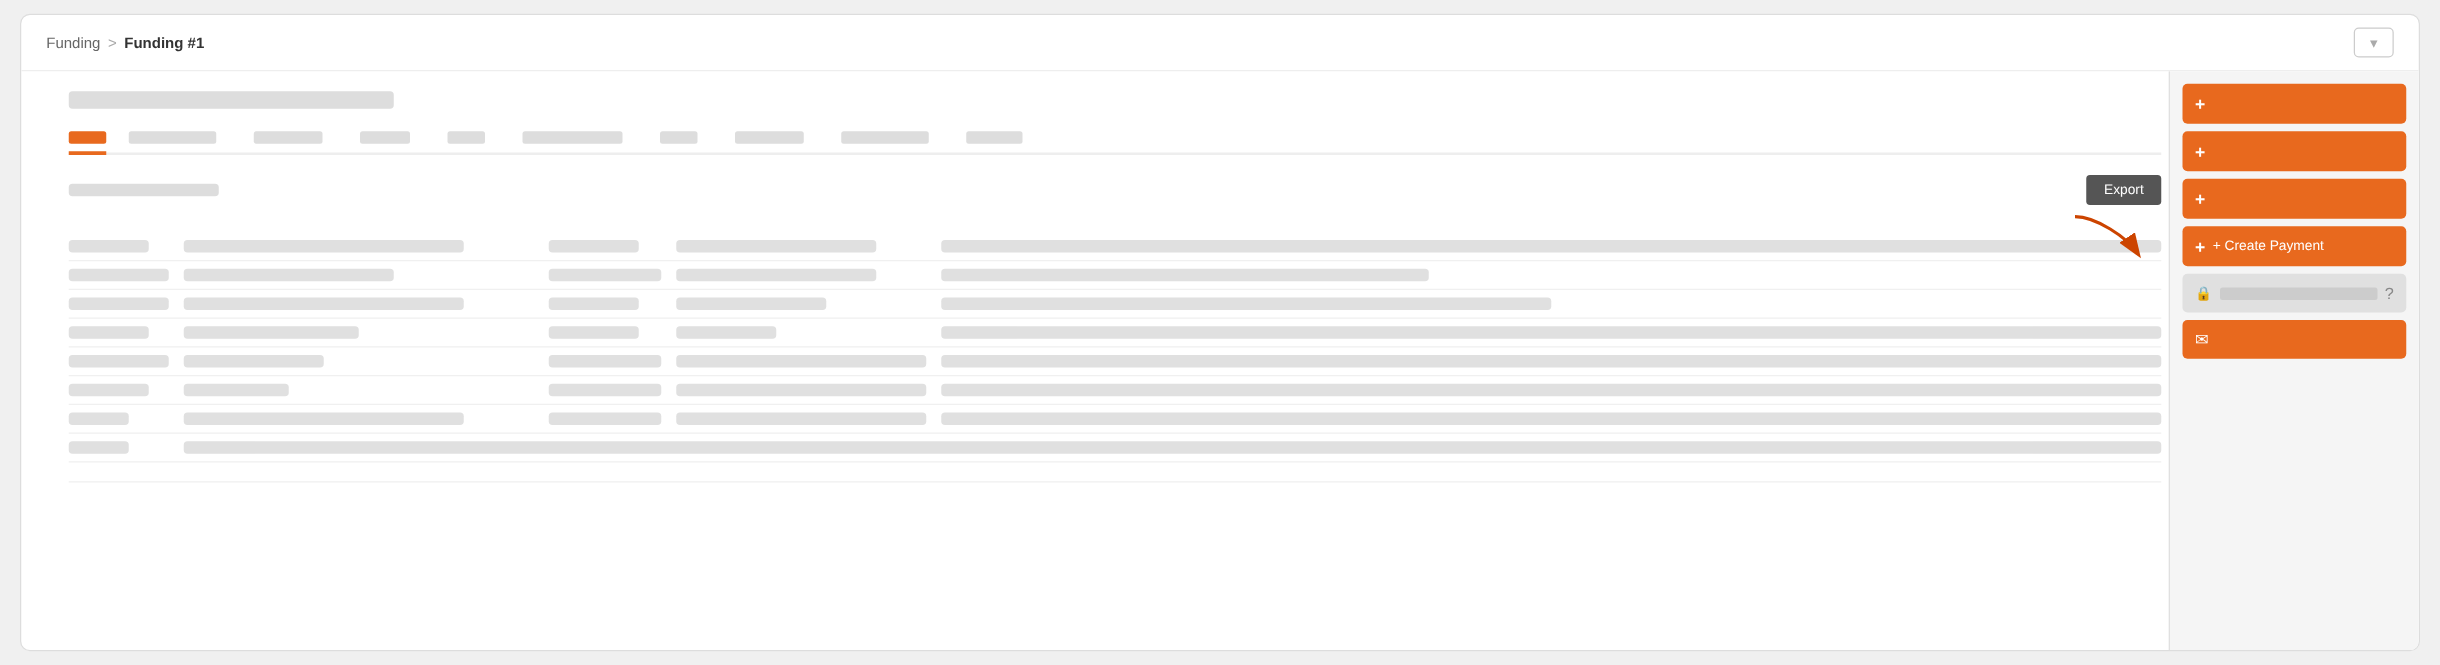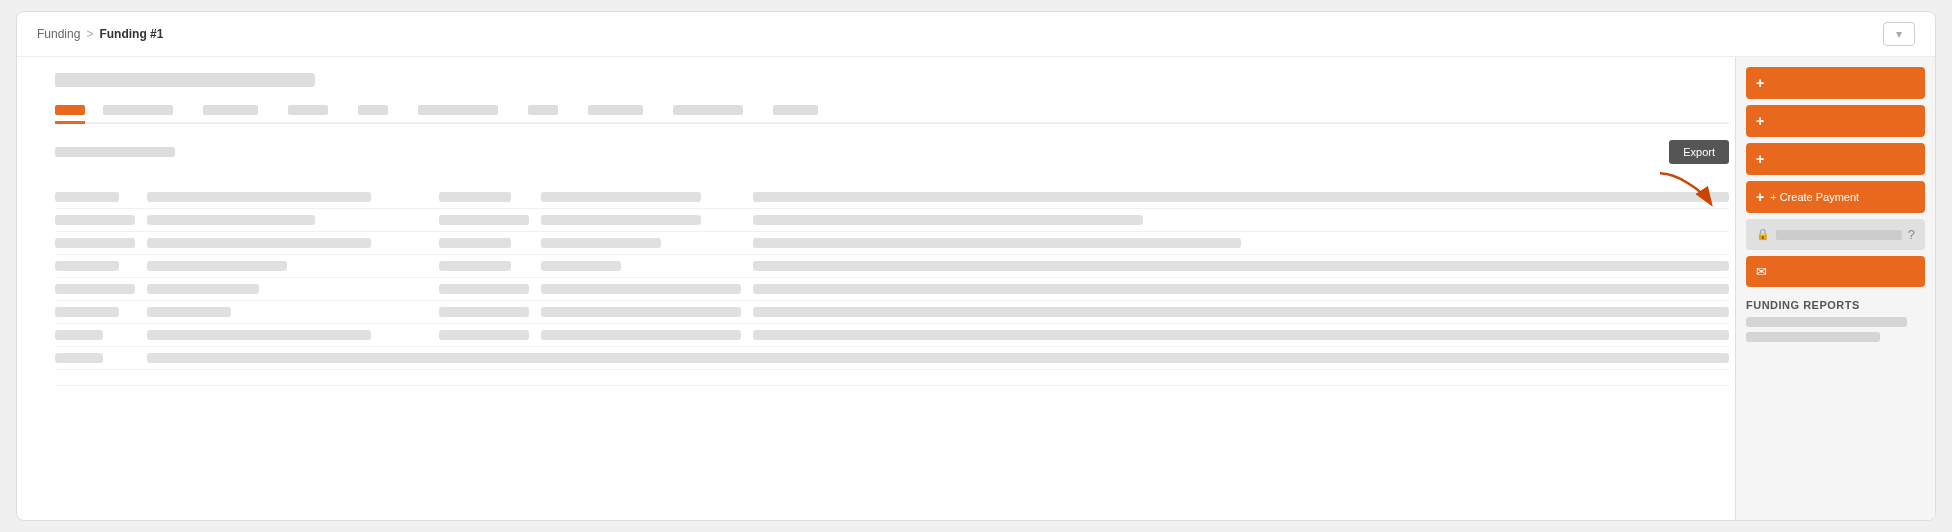--- a/index.html
+++ b/index.html
@@ -379,20 +379,15 @@
       <div class="sidebar-btn-input">
         <span style="font-size:11px; color:#999;">🔒</span>
         <span style="flex:1; height:10px; background:#ccc; border-radius:2px; margin:0 6px;"></span>
         <span class="question-icon">?</span>
       </div>
 
       <button class="email-btn">
         <span>✉</span>
       </button>
 
-      <div class="reports-section">
-        <div class="reports-title">FUNDING REPORTS</div>
-        <div class="report-ph" style="width:90%;"></div>
-        <div class="report-ph" style="width:75%;"></div>
-      </div>
     </div>
   </div>
 </div>
 
 </body></html>

